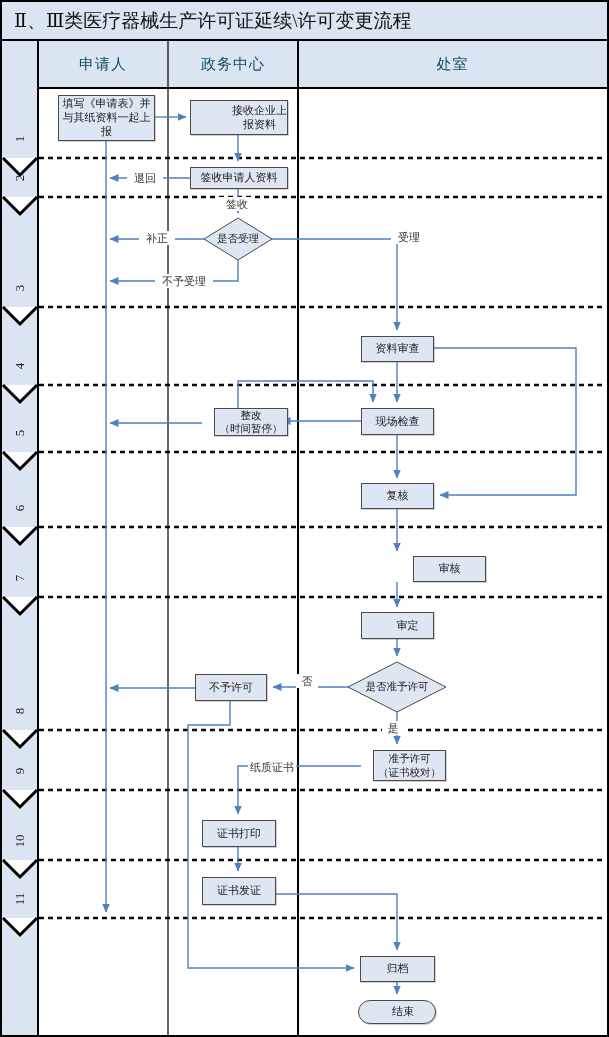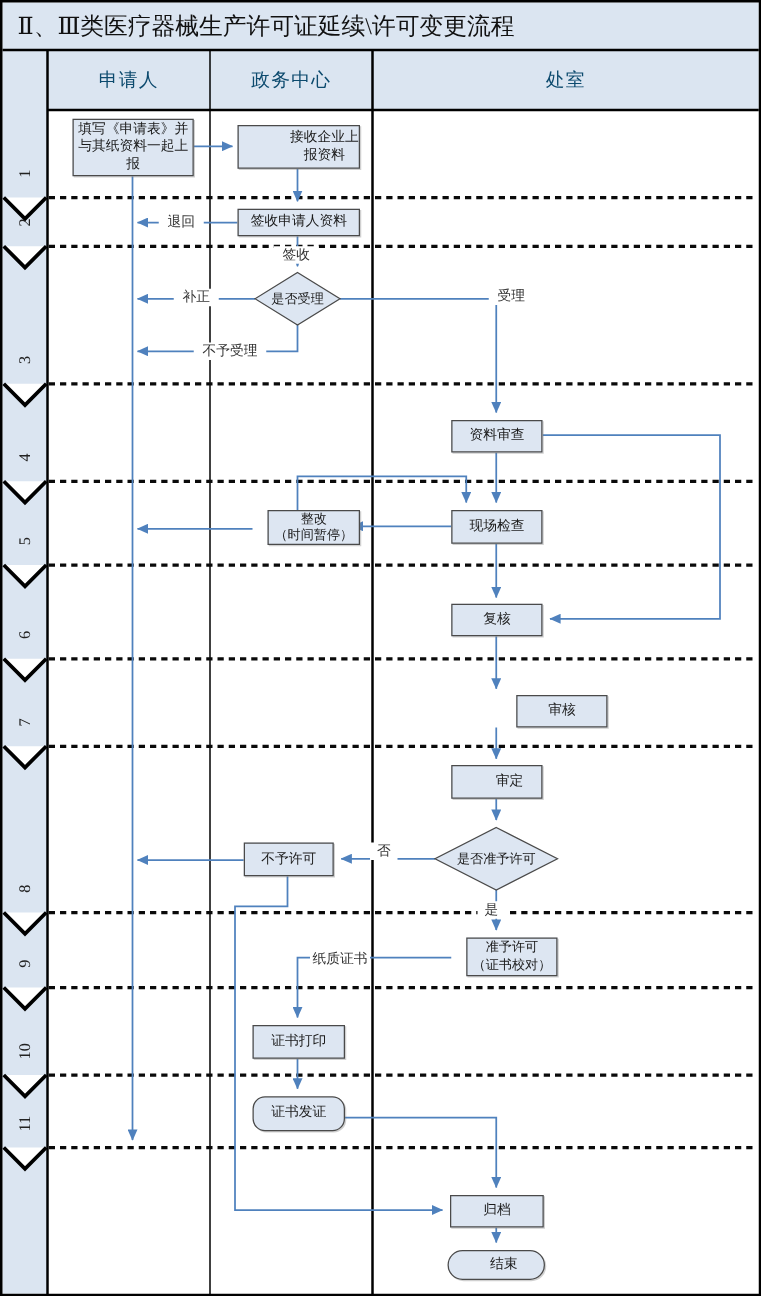--- a/index.html
+++ b/index.html
@@ -147,21 +147,21 @@
   <div class="node" style="left:361px;top:408px;width:73px;height:27px;">现场检查</div>
   <div class="node" style="left:361px;top:483px;width:73px;height:26px;">复核</div>
   <div class="node" style="left:369px;top:556px;width:73px;height:26px;margin-left:44px;">审核</div>
   <div class="node" style="left:361px;top:612px;width:73px;height:27px;padding-left:20px;">审定</div>
   <div class="node" style="left:195px;top:674px;width:72px;height:27px;">不予许可</div>
   <div class="node small" style="left:361px;top:750px;width:73px;height:31px;">
     <span>准予许可</span>
     <span>（证书校对）</span>
   </div>
   <div class="node" style="left:202px;top:820px;width:74px;height:27px;">证书打印</div>
-  <div class="node" style="left:202px;top:877px;width:74px;height:28px;border-radius:10px;">证书发证</div>
+  <div class="node" style="left:202px;top:877px;width:74px;height:28px;">证书发证</div>
   <div class="node" style="left:360px;top:956px;width:75px;height:26px;">归档</div>
   <div class="node stadium" style="left:358px;top:1000px;width:78px;height:24px;">结束</div>
 
   <div class="dlabel" style="left:204px;top:232px;width:68px;height:14px;">是否受理</div>
   <div class="dlabel" style="left:357px;top:680px;width:80px;height:14px;">是否准予许可</div>
 
   <div class="elabel" style="left:127px;top:171px;width:36px;">退回</div>
   <div class="elabel" style="left:219px;top:197px;width:36px;">签收</div>
   <div class="elabel" style="left:139px;top:231px;width:36px;">补正</div>
   <div class="elabel" style="left:155px;top:274px;width:58px;">不予受理</div>

